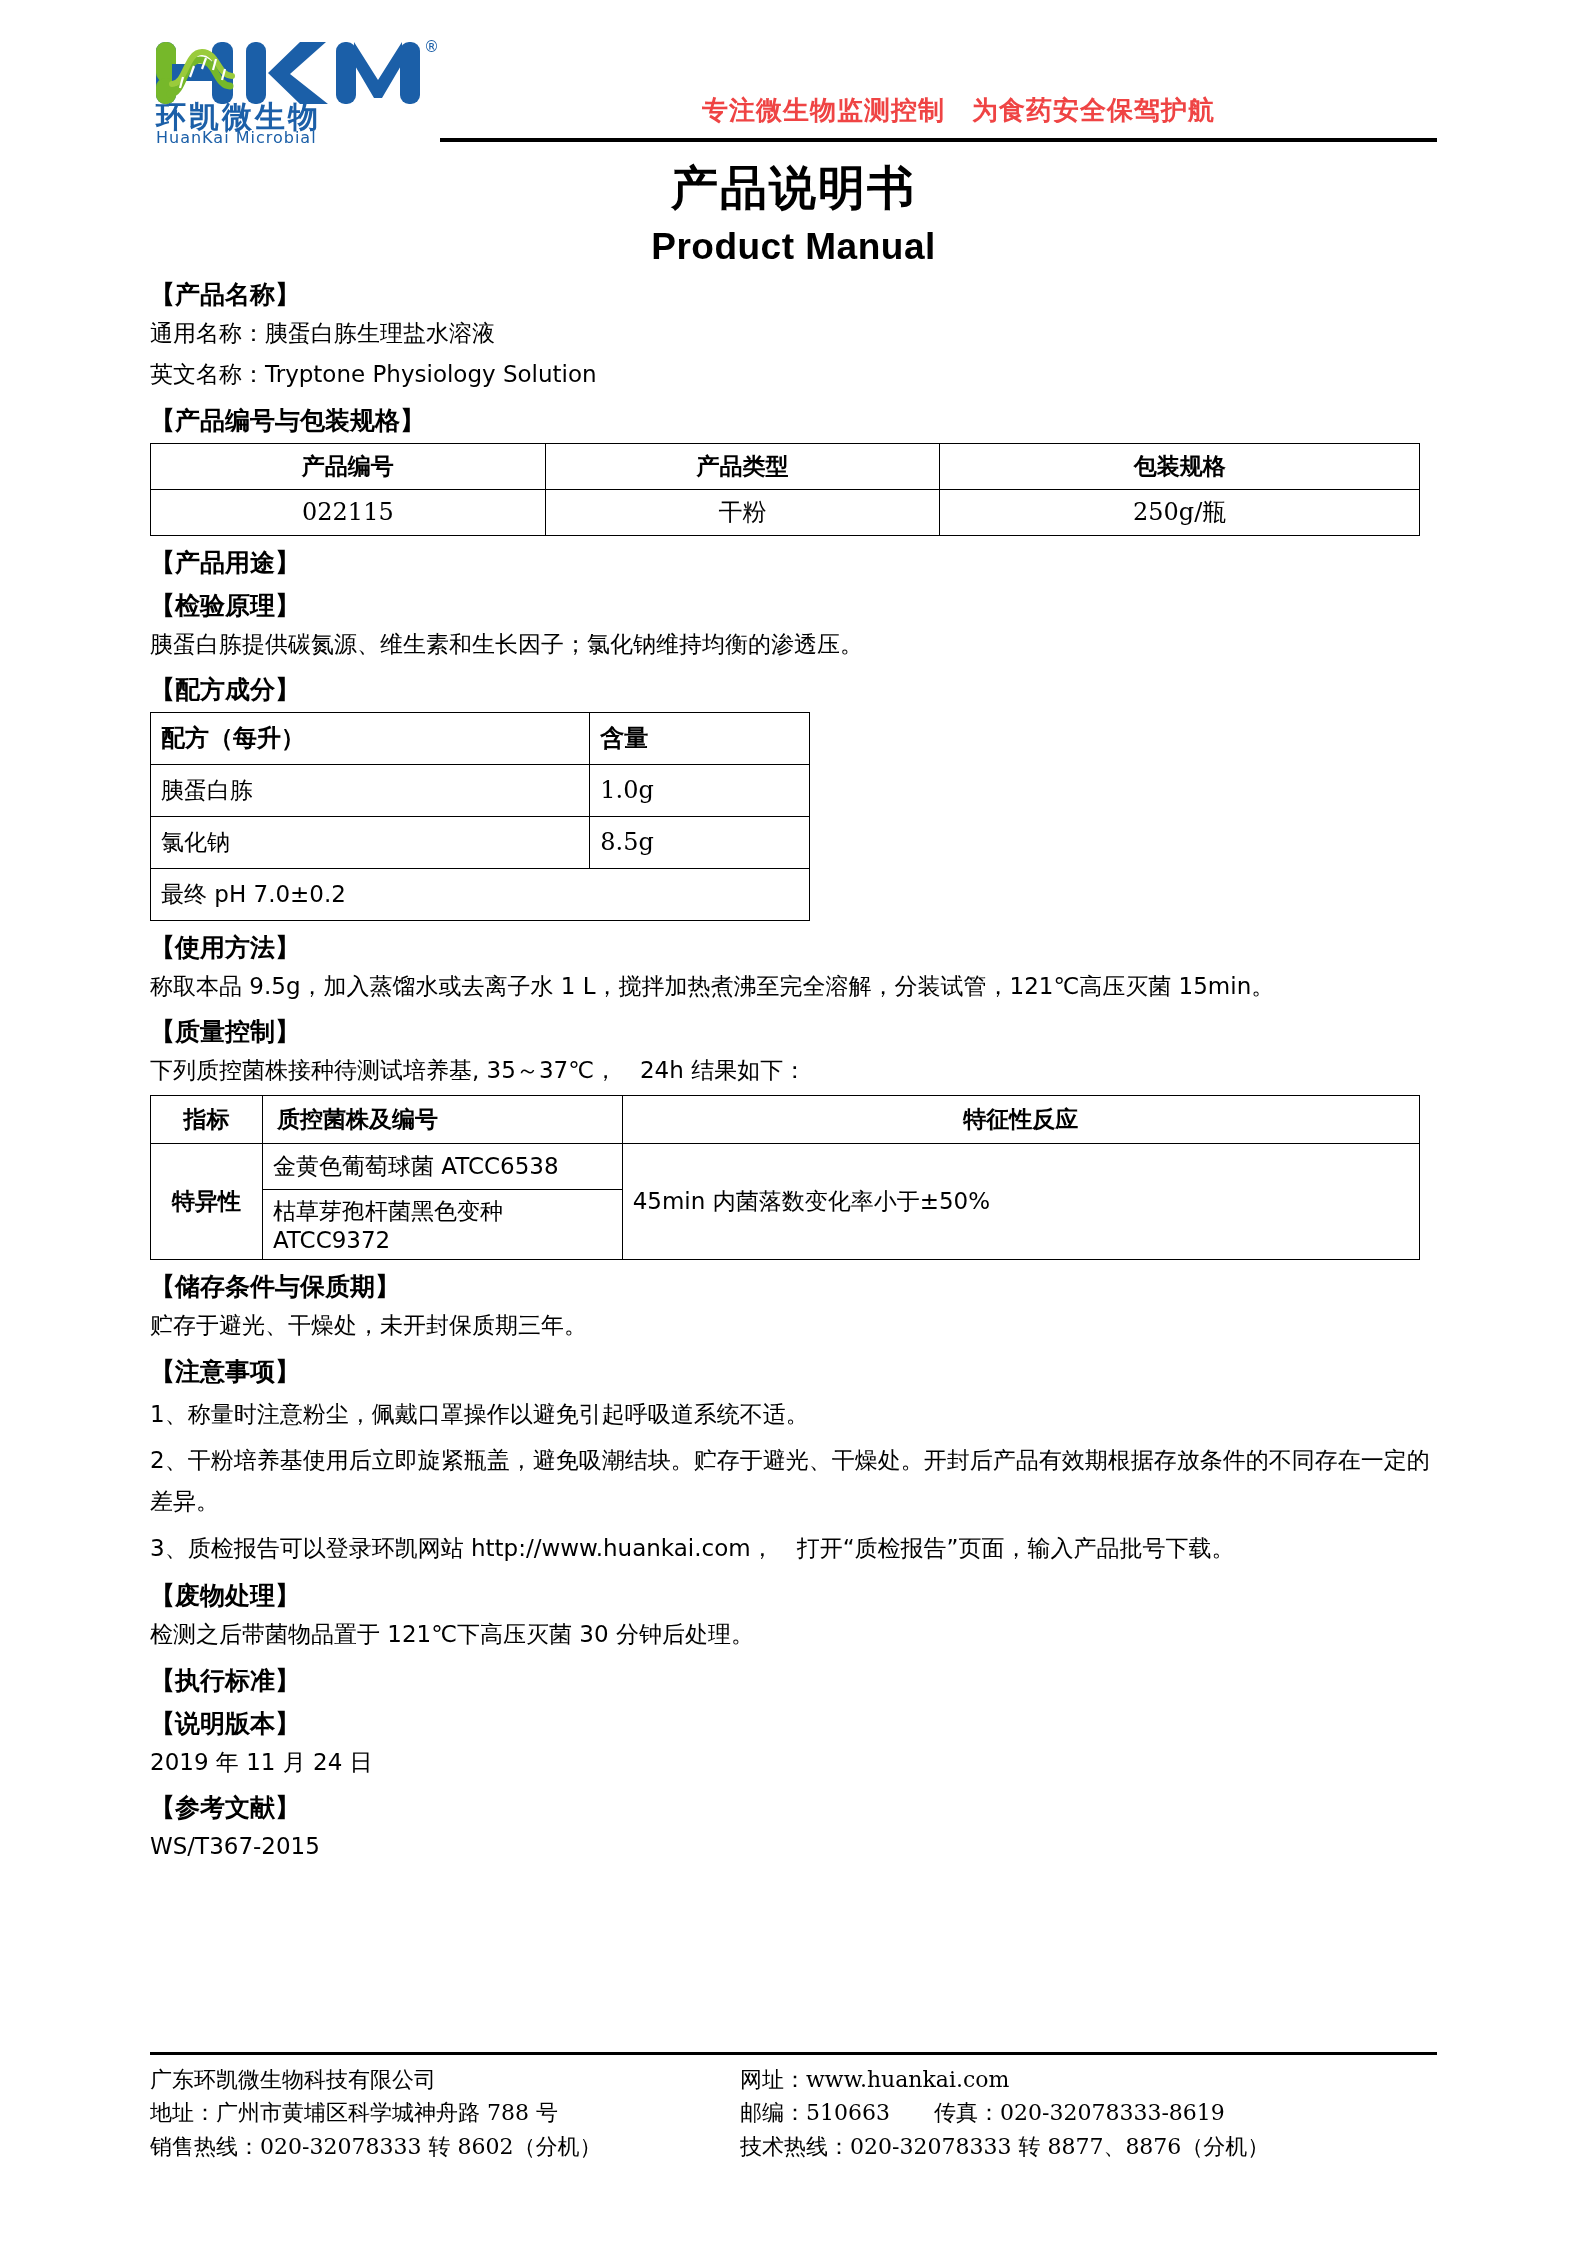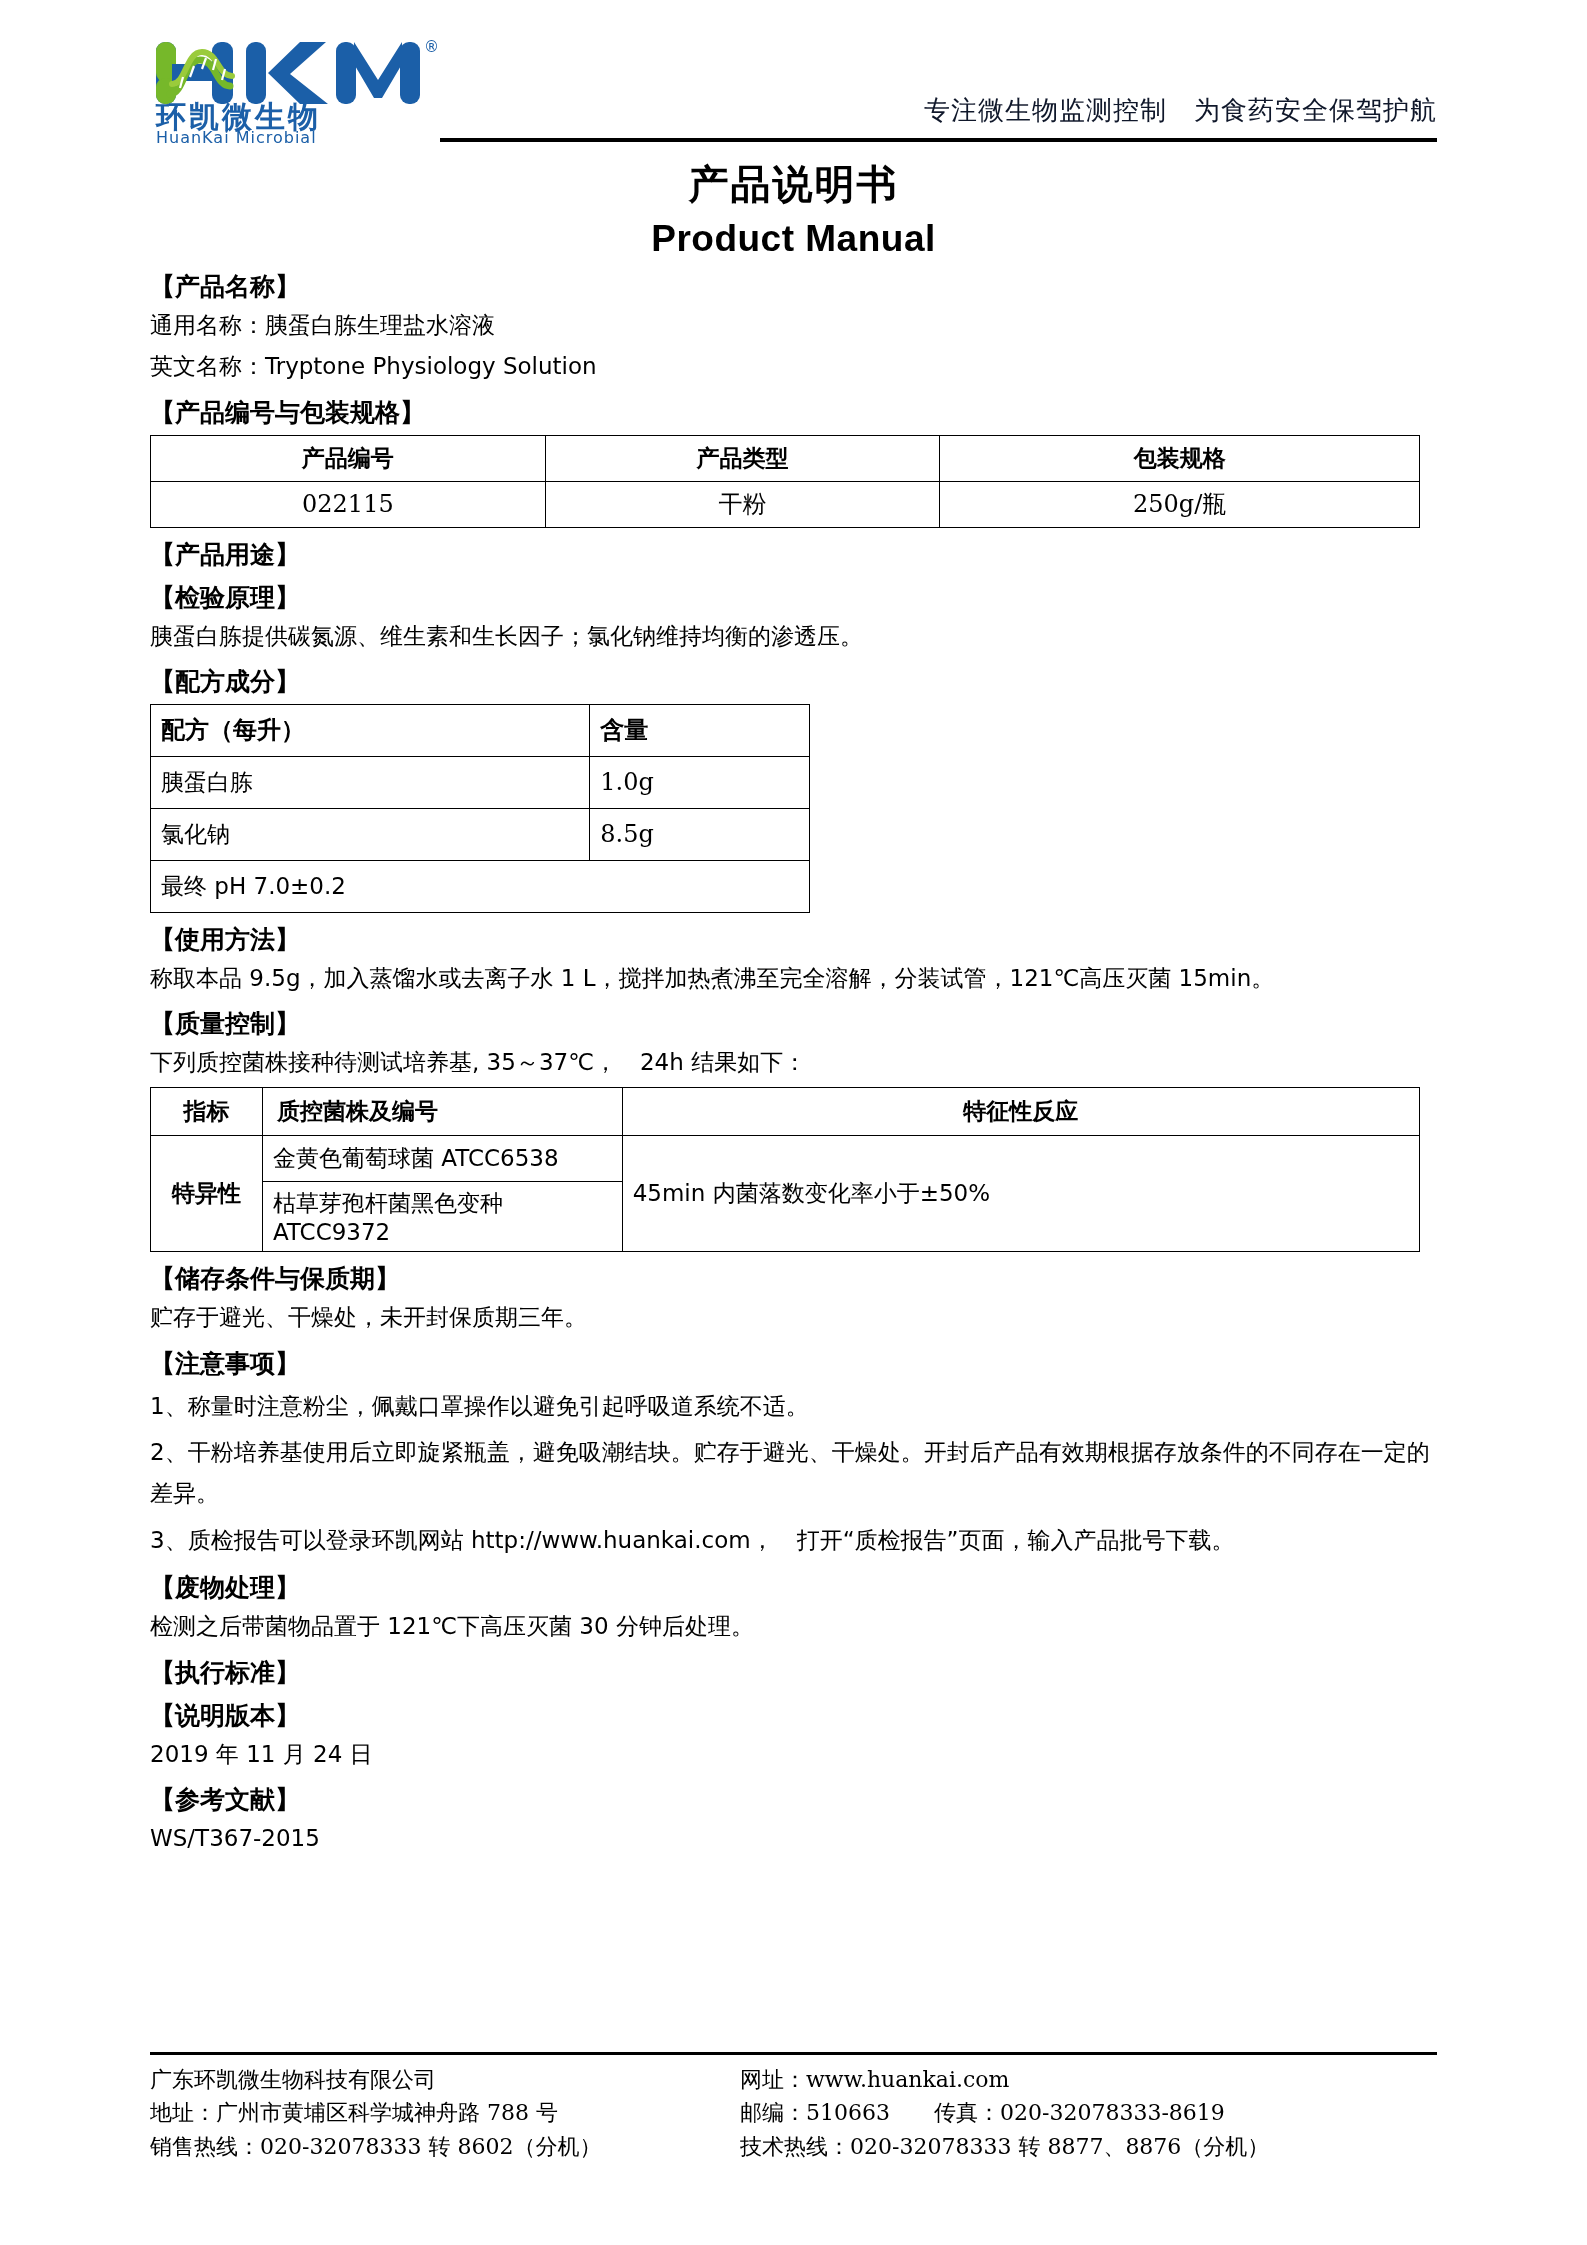--- a/index.html
+++ b/index.html
@@ -36,38 +36,38 @@
   .logo-svg { display:block; }
   .tagline-wrap {
     flex: 1;
     display: flex;
     flex-direction: column;
     justify-content: flex-end;
     height: 118px;
     padding-bottom: 4px;
   }
   .tagline {
-    text-align: right;
+    text-align: center;
     font-size: 26px;
-    font-weight: normal;
+    font-weight: bold;
     letter-spacing: 1px;
-    color: #0f172a;
+    color: #ef4444;
     font-family: "DejaVu Sans", "Liberation Sans", sans-serif;
     padding-bottom: 10px;
     padding-left: 40px;
   }
   .header-rule {
     border-bottom: 4px solid #000;
     width: 100%;
   }
 
   
   .doc-title-cn {
     text-align:center;
-    font-size: 40px;
+    font-size: 47px;
     font-weight: bold;
     margin-top: 22px;
     letter-spacing: 2px;
     font-family: "DejaVu Sans", "Liberation Sans", sans-serif;
   }
   .doc-title-en {
     text-align:center;
     font-size: 37px;
     font-weight: bold;
     margin-top: 6px;

